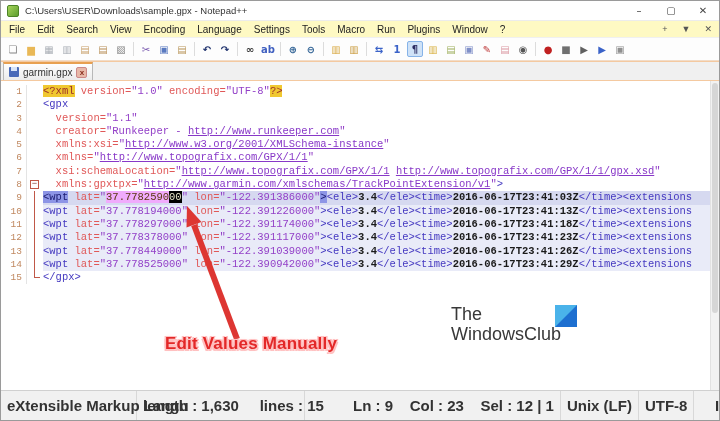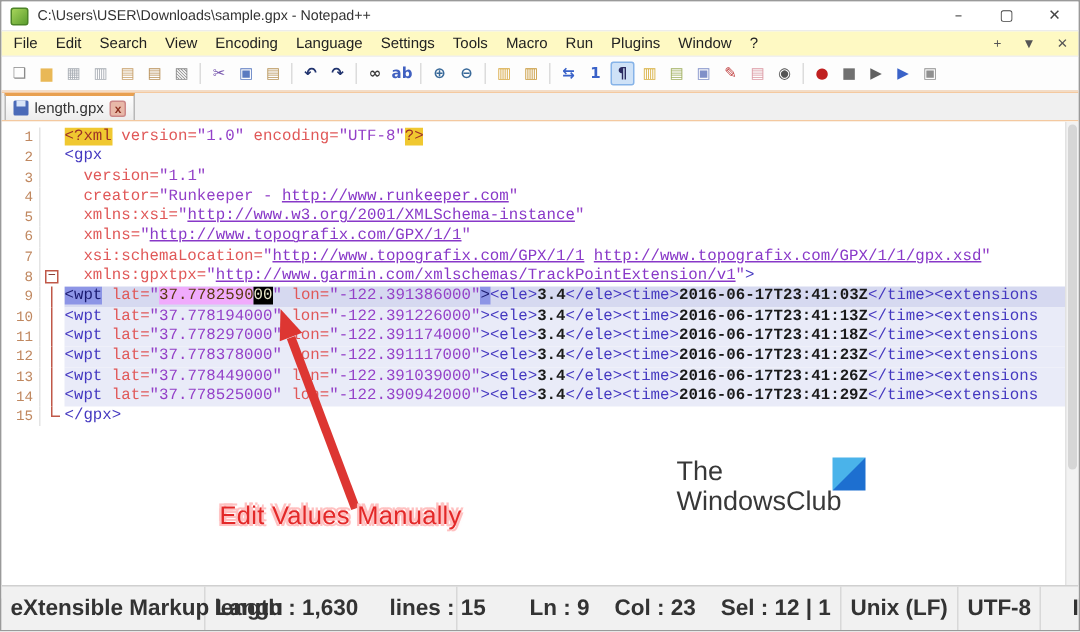--- a/index.html
+++ b/index.html
@@ -61,22 +61,22 @@
   .sg-y  { color:#9c3028; background:#f0c830; }
   .sg-sw { color:#1a1a70; background:#8d95e6; }
   .sg-sv { color:#5a3810; background:#f0abfc; }
   .sg-cb { color:#e8e8c8; background:#000000;margin-top:24px; }
 
   .vscroll { position:absolute; right:0; top:0; bottom:0; width:9px; background:#f2f2f2; border-left:1px solid #e2e2e2; }
   .vthumb { position:absolute; left:1px; right:1px; top:2px; height:230px; background:#d6d6d6; border-radius:3px; }
 
   
   .overlay { position:absolute; inset:0; pointer-events:none; }
-  .annotation-label { position:absolute; left:132px; top:333px; width:188px; text-align:center;
-        font-size:17px; font-weight:400; color:#e32828; letter-spacing:0.2px;
+  .annotation-label { position:absolute; left:156px; top:333px; width:188px; text-align:center;
+        font-size:17px; font-weight:700; color:#e32828; letter-spacing:0.2px;
         text-shadow:-1.5px -1.5px 0 #ffc0c0, 1.5px -1.5px 0 #ffc0c0, -1.5px 1.5px 0 #ffc0c0, 1.5px 1.5px 0 #ffc0c0, 0 0 4px #ffe0e0; }
   .logo { position:absolute; left:450px; top:303px; width:140px; color:#383838; font-size:18px; line-height:20px; }
   .logo-square { position:absolute; left:104px; top:1px; width:22px; height:22px;
         background:linear-gradient(135deg,#4ab3ea 49.5%,#1d6fd0 50.5%); }
 
   
   .statusbar { position:absolute; left:0; right:0; bottom:0; height:30px; background:#f1f1f1; border-top:1px solid #d0d0d0;
                display:flex; align-items:center; font-size:15px; color:#333;font-weight:bold; }
   .sb-field { height:100%; display:flex; align-items:center; padding:0 6px; border-right:1px solid #d8d8d8; white-space:pre; }
   .sb-doctype { width:136px; }
@@ -159,21 +159,21 @@
       <span class="tb-icon" style="color: rgb(192, 32, 32);">●</span>
       <span class="tb-icon" style="color: rgb(112, 112, 112);">■</span>
       <span class="tb-icon" style="color: rgb(96, 96, 96);">▶</span>
       <span class="tb-icon" style="color: rgb(58, 98, 200);">▶</span>
       <span class="tb-icon" style="color: rgb(144, 144, 144);">▣</span>
     </div>
 
   <div class="tabbar">
     <div class="tab">
       <span class="tab-save-icon"></span>
-      <span class="tab-label">length.gpx</span>
+      <span class="tab-label">garmin.gpx</span>
       <span class="tab-close">x</span>
     </div>
   </div>
 
   <div class="editor">
     <div class="rows" id="rows">
         <div class="row"><span class="ln">1</span><span class="fold"></span><span class="code"><span class="sg-y">&lt;?xml</span><span class="sg-a"> version=</span><span class="sg-v">"1.0"</span><span class="sg-a"> encoding=</span><span class="sg-v">"UTF-8"</span><span class="sg-y">?&gt;</span></span></div>
         <div class="row"><span class="ln">2</span><span class="fold"></span><span class="code"><span class="sg-t">&lt;gpx</span></span></div>
         <div class="row"><span class="ln">3</span><span class="fold"></span><span class="code"><span class="sg-a">  version=</span><span class="sg-v">"1.1"</span></span></div>
         <div class="row"><span class="ln">4</span><span class="fold"></span><span class="code"><span class="sg-a">  creator=</span><span class="sg-v">"Runkeeper - </span><span class="sg-u">http://www.runkeeper.com</span><span class="sg-v">"</span></span></div>

